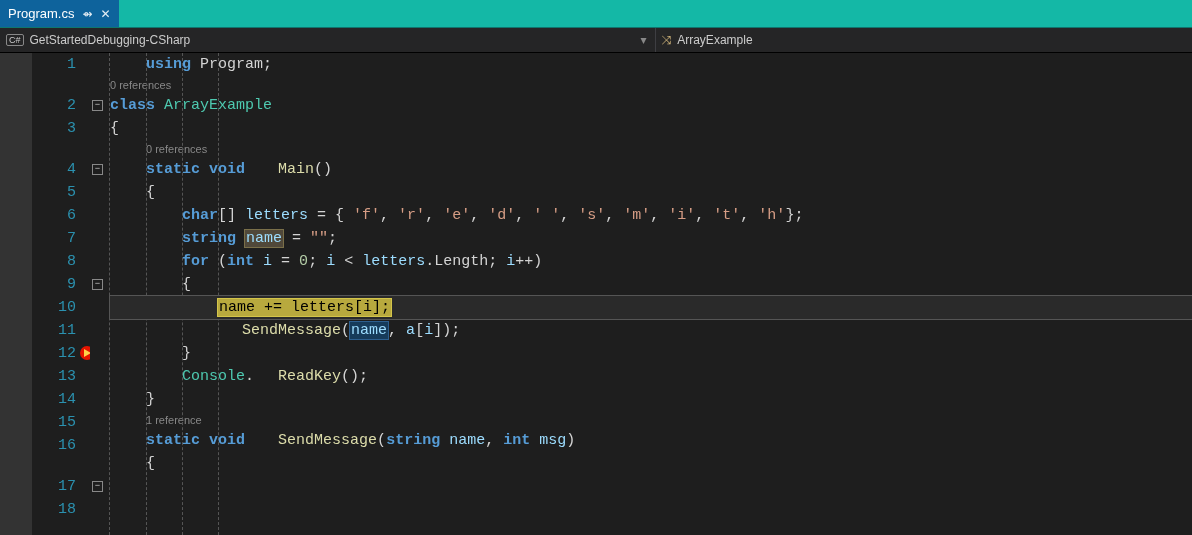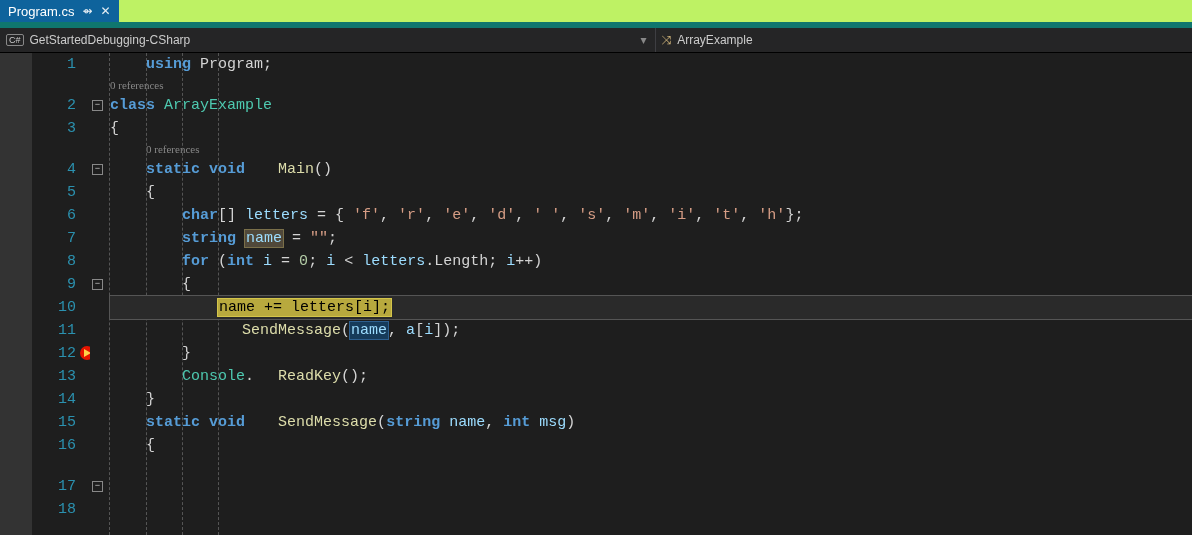--- a/index.html
+++ b/index.html
@@ -1,33 +1,33 @@
 <!DOCTYPE html>
 <html><head>
 <meta charset="utf-8">
 <style>
   * { margin:0; padding:0; box-sizing:border-box; }
   body { background:#1e1e1e; color:#d4d4d4; font-family:Consolas,'Courier New',monospace; font-size:15px; overflow:hidden; width:1192px; height:535px; }
-  .tabbar { background:#bef264; height:28px; display:flex; align-items:stretch; border-bottom:6px solid #0f766e; }
+  .tabbar { background:#14b8a6; height:28px; display:flex; align-items:stretch; border-bottom:1px solid #0f766e; }
   .tab { background:#0e639c; color:#fff; display:flex; align-items:center; padding:0 8px; gap:8px; font-family:'Segoe UI',sans-serif; font-size:13px; }
   .tab .pin, .tab .close { font-size:12px; opacity:.9; cursor:pointer; }
   .navbar { background:#252526; height:25px; display:flex; align-items:center; border-bottom:1px solid #000; font-family:'Segoe UI',sans-serif; font-size:12px; color:#ccc; }
   .nav-left { flex:0 0 55%; display:flex; align-items:center; padding-left:6px; gap:6px; border-right:1px solid #3e3e42; height:100%; }
   .nav-right { display:flex; align-items:center; padding-left:6px; gap:6px; }
   .cs-badge { border:1px solid #888; font-size:9px; padding:0 2px; border-radius:2px; color:#ccc; }
   .nav-left .spacer { flex:1; }
   .dd { color:#888; padding-right:8px; }
   .editor { display:flex; height:calc(100% - 53px); position:relative; }
   .bp-gutter { width:32px; background:#333333; }
   .ln-gutter { width:58px; background:#1e1e1e; text-align:right; color:#2b91af; padding-right:14px; }
   .fold-gutter { width:20px; background:#1e1e1e; position:relative; border-right:1px dashed #555;}
   .code-area { flex:1; background:#1e1e1e; position:relative; }
   .row { height:23px; line-height:23px; white-space:pre; position:relative; }
   .ref-row { height:18px; line-height:18px; font-size:11px; color:#888; font-family:'Segoe UI',sans-serif; }
-  .ref-row .ref-text { padding-left:0;font-family:Liberation Serif, serif; }
+  .ref-row .ref-text { padding-left:0; }
   .fold-box { width:11px; height:11px; border:1px solid #888; display:inline-flex; align-items:center; justify-content:center; font-size:9px; color:#ccc; position:absolute; left:2px; top:6px; cursor:pointer; background:#1e1e1e;}
   .guide { position:absolute; top:0; bottom:0; border-left:1px dashed #555; }
   .kw { color:#569cd6;font-weight:bold; }
   .cls { color:#4ec9b0; }
   .str { color:#d69d85; }
   .num { color:#b5cea8; }
   .id { color:#dcdcaa;padding-left:24px; }
   .plain { color:#d4d4d4; }
   .local { color:#9cdcfe; }
   .hl-def { background:#50483a; outline:1px solid #7a6f49; padding:0 1px; }
@@ -174,18 +174,19 @@
 
 
     <div class="row"><span class="plain">            </span><span class="id">SendMessage</span><span class="plain">(</span><span class="local hl-ref">name</span><span class="plain">, </span><span class="local">a</span><span class="plain">[</span><span class="local">i</span><span class="plain">]);</span></div>
 
     <div class="row"><span class="plain">        </span><span class="plain">}</span></div>
 
     <div class="row"><span class="plain">        </span><span class="cls">Console</span><span class="plain">.</span><span class="id">ReadKey</span><span class="plain">();</span></div>
 
     <div class="row"><span class="plain">    </span><span class="plain">}</span></div>
 
+    <div class="ref-row"><span style="padding-left:36px" class="ref-text">1 reference</span></div>
 
     <div class="row"><span class="plain">    </span><span class="kw">static</span><span class="plain"> </span><span class="kw">void</span><span class="plain"> </span><span class="id">SendMessage</span><span class="plain">(</span><span class="kw">string</span><span class="plain"> </span><span class="local">name</span><span class="plain">, </span><span class="kw">int</span><span class="plain"> </span><span class="local">msg</span><span class="plain">)</span></div>
 
     <div class="row"><span class="plain">    </span><span class="plain">{</span></div>
   </div>
 </div>
 
 </body></html>

